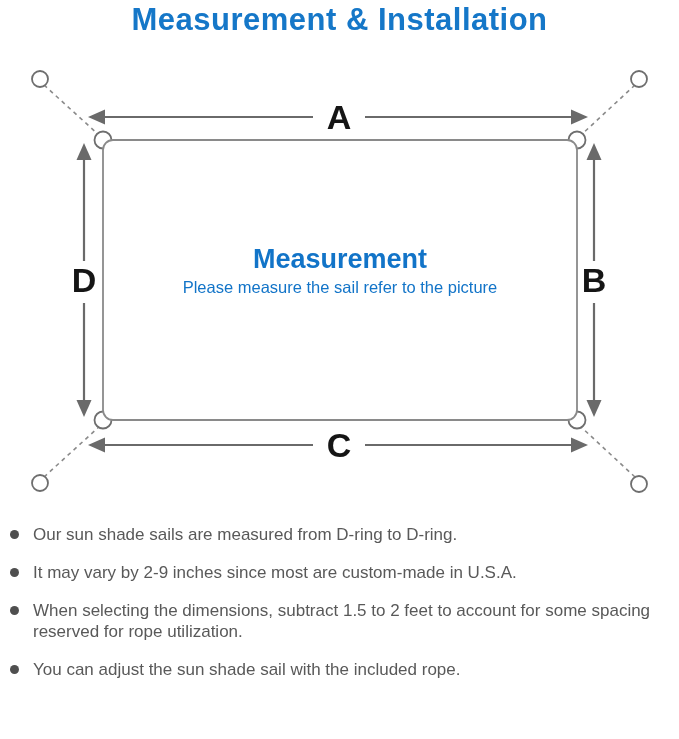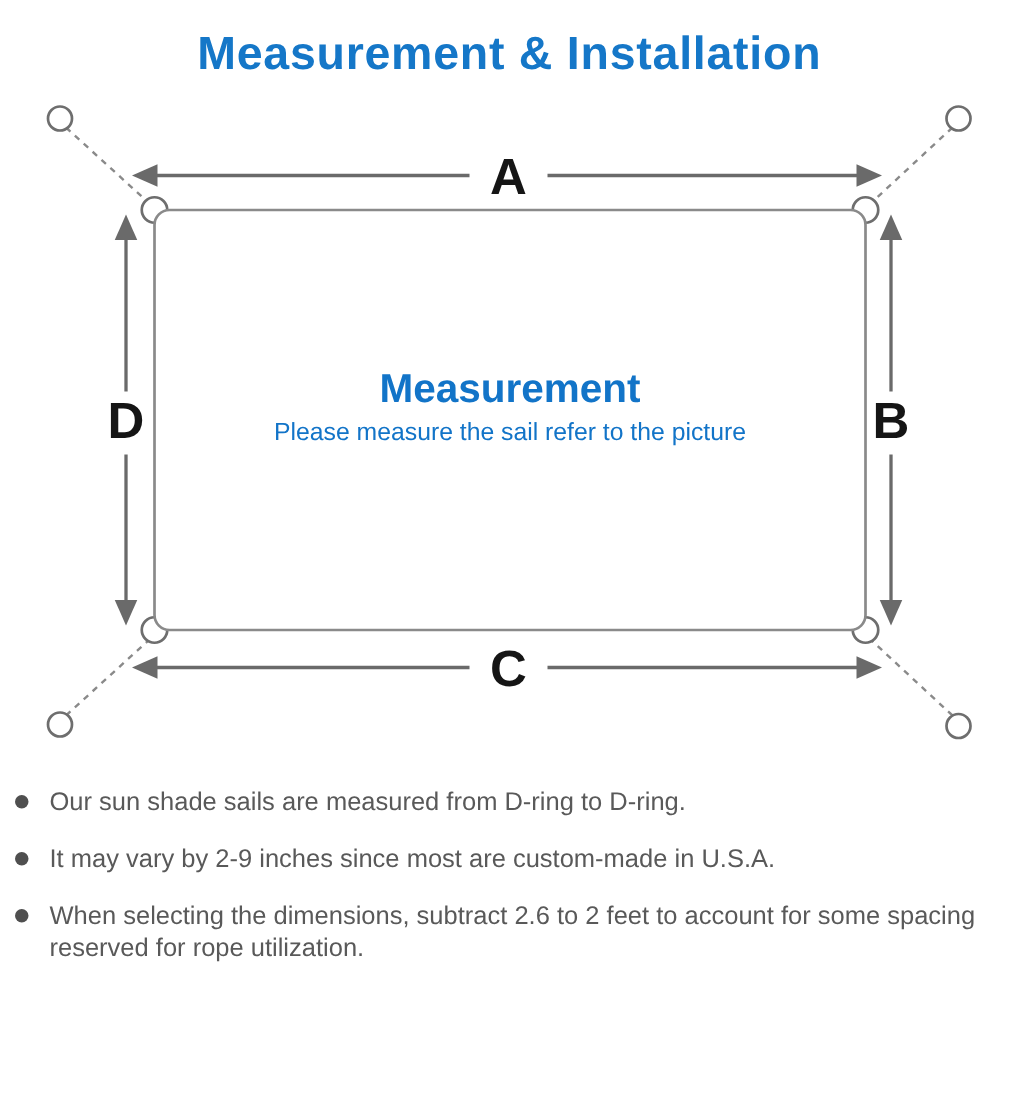--- a/index.html
+++ b/index.html
@@ -4,21 +4,21 @@
 <style>
   html,body{margin:0;padding:0;background:#ffffff;}
   #page{
     position:relative;
     width:679px;height:739px;
     background:#ffffff;
     font-family:"Liberation Sans",sans-serif;
     overflow:hidden;
   }
   .page-title{
-    margin:16px;
+    margin:0;
     padding-top:2px;
     text-align:center;
     font-size:31px;
     font-weight:bold;
     letter-spacing:0.5px;
     color:#1577c8;
   }
   .diagram-wrap{
     position:absolute;
     left:0;top:55px;
@@ -128,17 +128,21 @@
     <li>
       <span class="bullet-dot"></span>
       <span>Our sun shade sails are measured from D-ring to D-ring.</span>
     </li>
     <li>
       <span class="bullet-dot"></span>
       <span>It may vary by 2-9 inches since most are custom-made in U.S.A.</span>
     </li>
     <li>
       <span class="bullet-dot"></span>
-      <span>When selecting the dimensions, subtract 2.6 to 2 feet to account for some spacing reserved for rope utilization.</span>
+      <span>When selecting the dimensions, subtract 1.5 to 2 feet to account for some spacing reserved for rope utilization.</span>
+    </li>
+    <li>
+      <span class="bullet-dot"></span>
+      <span>You can adjust the sun shade sail with the included rope.</span>
     </li>
   </ul>
 
 </div>
 
 </body></html>

